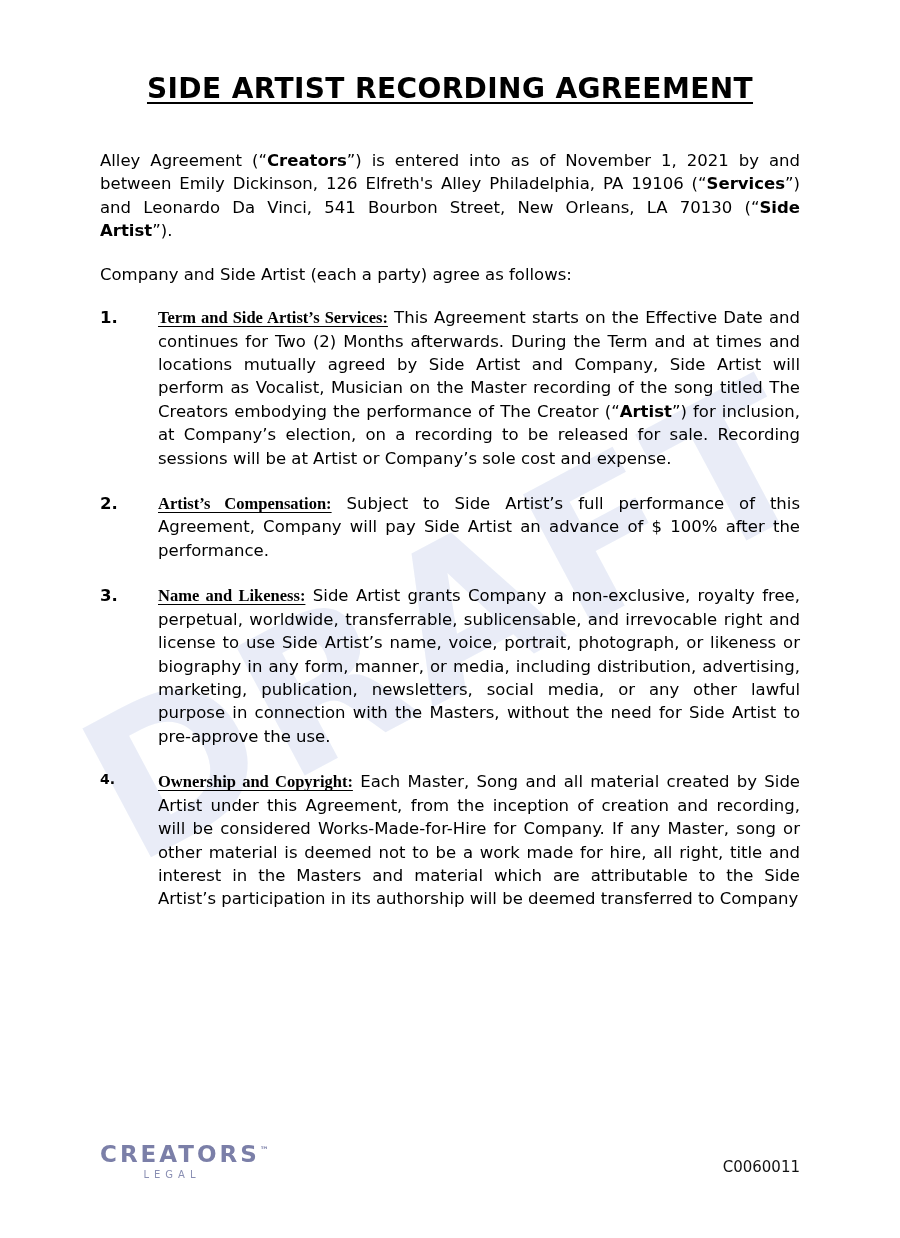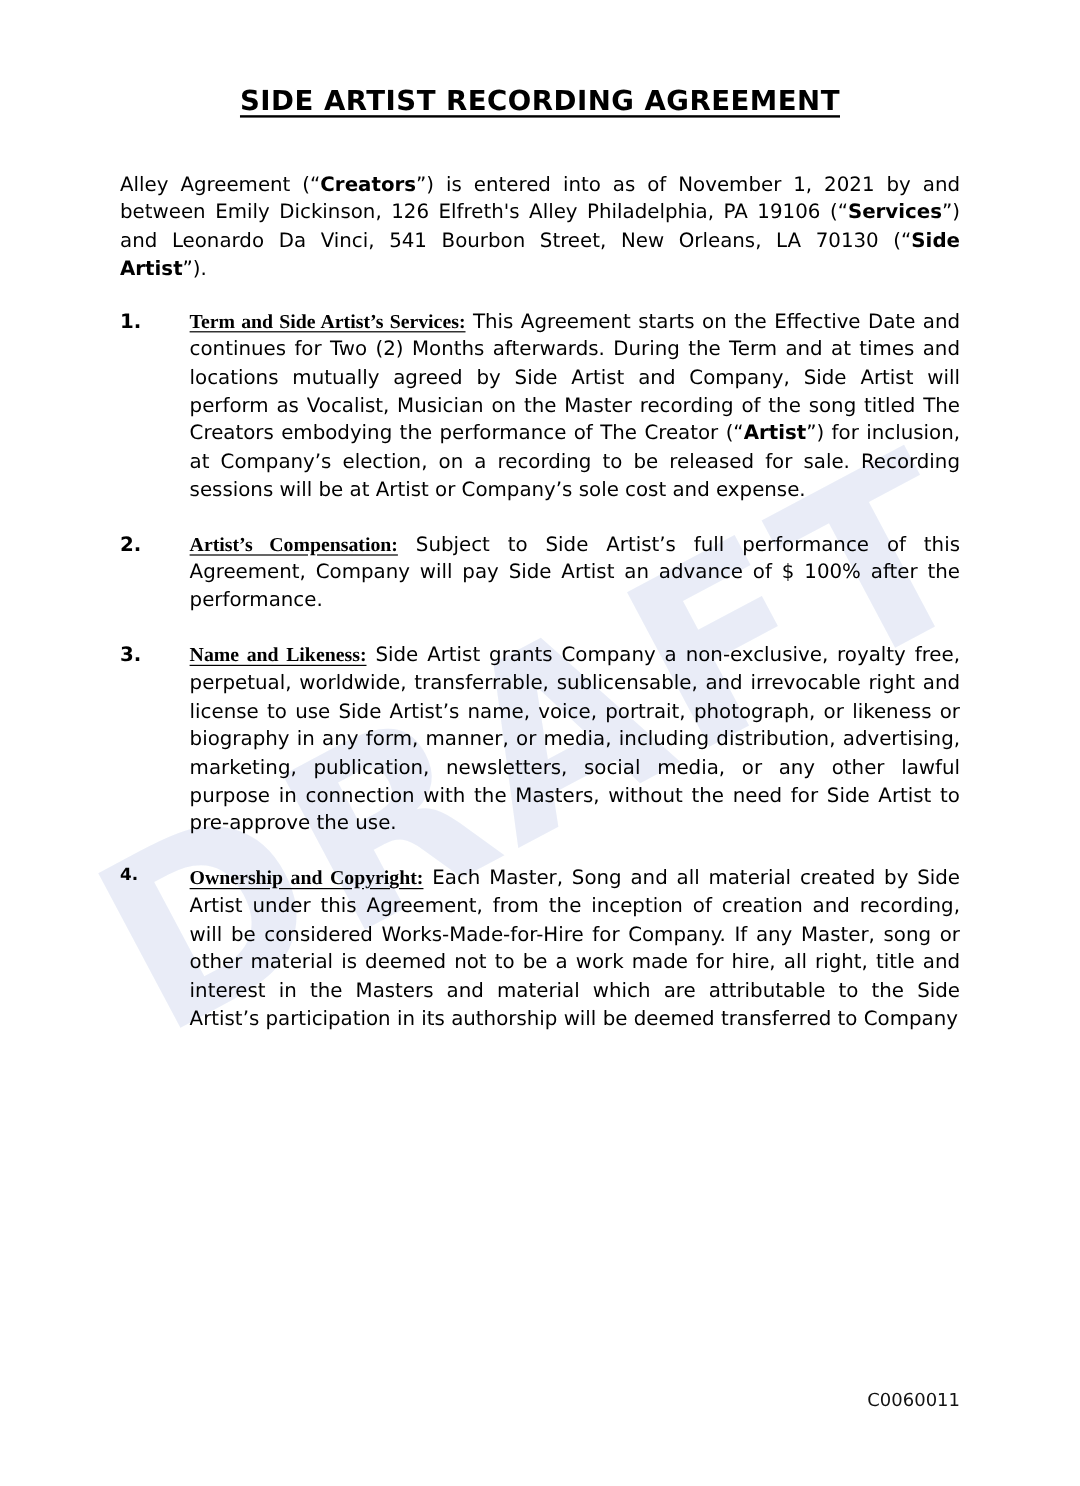--- a/index.html
+++ b/index.html
@@ -40,21 +40,21 @@
     transform: rotate(-28deg);
     white-space: nowrap;
     opacity: 0.95;
   }
   .content {
     position: relative;
     z-index: 1;
     padding: 60px 100px 0 100px;
   }
   h1.doc-title {
-    font-size: 23px;
+    font-size: 28px;
     font-weight: 700;
     text-align: center;
     text-decoration: underline;
     text-underline-offset: 4px;
     letter-spacing: 0.4px;
     margin: 12px 0 44px 0;
   }
   p.para {
     font-size: 16.5px;
     line-height: 1.42;
@@ -141,20 +141,21 @@
   <div class="watermark">
     <span>DRAFT</span>
   </div>
 
   <div class="content">
 
     <h1 class="doc-title">SIDE ARTIST RECORDING AGREEMENT</h1>
 
     <p class="para"><span>Alley Agreement (“</span><b>Creators</b><span>”) is entered into as of November 1, 2021 by and between Emily Dickinson, 126 Elfreth's Alley Philadelphia, PA 19106 (“</span><b>Services</b><span>”) and Leonardo Da Vinci, 541 Bourbon Street, New Orleans, LA 70130 (“</span><b>Side Artist</b><span>”).</span></p>
 
+    <p class="para">Company and Side Artist (each a party) agree as follows:</p>
 
     <div class="clause">
       <div class="clause-num">1.</div>
       <div class="clause-body"><span class="clause-head">Term and Side Artist’s Services:</span><span> This Agreement starts on the Effective Date and continues for Two (2) Months afterwards. During the Term and at times and locations mutually agreed by Side Artist and Company, Side Artist will perform as Vocalist, Musician on the Master recording of the song titled The Creators embodying the performance of The Creator (“</span><b>Artist</b><span>”) for inclusion, at Company’s election, on a recording to be released for sale. Recording sessions will be at Artist or Company’s sole cost and expense.</span></div>
     </div>
 
     <div class="clause">
       <div class="clause-num">2.</div>
       <div class="clause-body"><span class="clause-head">Artist’s Compensation:</span><span> Subject to Side Artist’s full performance of this Agreement, Company will pay Side Artist an advance of $ 100% after the performance.</span></div>
     </div>
@@ -165,19 +166,23 @@
     </div>
 
     <div class="clause">
       <div class="clause-num small">4.</div>
       <div class="clause-body"><span class="clause-head">Ownership and Copyright:</span><span> Each Master, Song and all material created by Side Artist under this Agreement, from the inception of creation and recording, will be considered Works-Made-for-Hire for Company. If any Master, song or other material is deemed not to be a work made for hire, all right, title and interest in the Masters and material which are attributable to the Side Artist’s participation in its authorship will be deemed transferred to Company</span></div>
     </div>
 
   </div>
 
   <div class="footer">
+    <div class="logo">
+      <div class="logo-main"><span>CREATORS</span><sup>™</sup></div>
+      <div class="logo-sub">LEGAL</div>
+    </div>
     <div class="footer-right">
       <span>C006001</span>
       <span>1</span>
     </div>
   </div>
 
 </div>
 
 </body></html>

